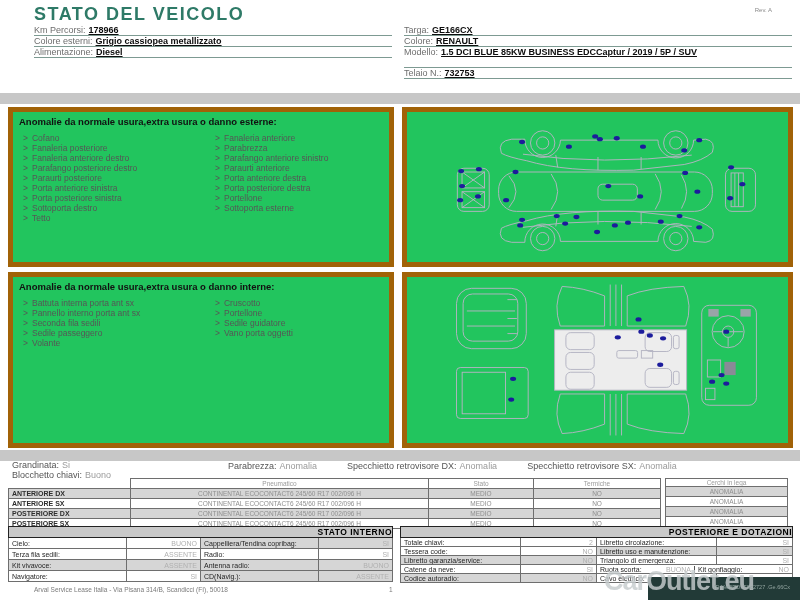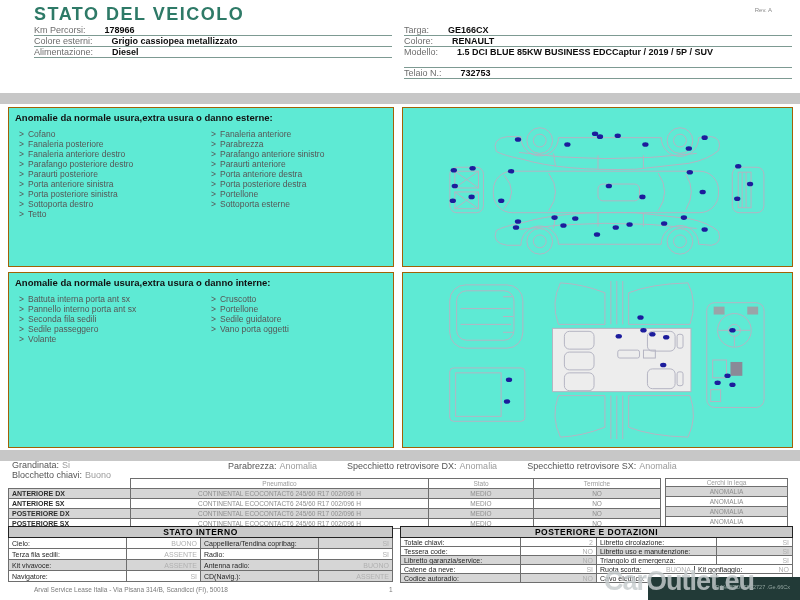--- a/index.html
+++ b/index.html
@@ -10,29 +10,29 @@
   
   .title { position:absolute; left:34px; top:4px; font-size:18px; font-weight:bold;
            color:#2e7a67; letter-spacing:1.5px; }
   .rev { position:absolute; right:28px; top:7px; font-size:6px; color:#8a8a8a; }
   .hfields { position:absolute; top:25px; }
   .hl { left:34px; width:358px; }
   .hr { left:404px; width:388px; }
   .frow { display:flex; align-items:baseline; border-bottom:1px solid #7d9a92; height:11px; overflow:hidden; }
   .frow.tall { height:21px; flex-wrap:wrap; }
   .flbl { font-size:9px; color:#6e6e6e; white-space:nowrap; }
-  .fval { font-size:9px; font-weight:bold; color:#0d0d0d; margin-left:19px; }
+  .fval { font-size:9px; font-weight:bold; color:#0d0d0d; margin-left:3px;text-decoration:underline; }
   .fval.mod { max-width:285px; line-height:10.5px; }
 
   .band { position:absolute; left:0; width:800px; background:#c7c7c7; }
   .band1 { top:93px; height:11px; }
   .band2 { top:450px; height:11px; }
 
   
-  .abox { position:absolute; background:#5eead4; border:1px solid #a16207; }
+  .abox { position:absolute; background:#22c55e; border:5px solid #a16207; }
   #extList { left:8px;  top:107px; width:386px; height:160px; }
   #intList { left:8px;  top:272px; width:386px; height:176px;padding-left:12px; }
   #extDiag { left:402px; top:107px; width:391px; height:160px; }
   #intDiag { left:402px; top:272px; width:391px; height:176px; }
   .btitle { position:absolute; left:6px; top:4px; font-size:9.5px; font-weight:bold; color:#111; }
   .lcol { position:absolute; top:21px; font-size:8.5px; color:#565656; }
   .c1 { left:10px; } .c2 { left:202px; }
   .li { display:flex; line-height:10px; white-space:nowrap; }
   .mk { margin-right:4px; }
   .abox svg { position:absolute; left:0; top:0; width:100%; height:100%; }
@@ -51,21 +51,21 @@
   #tyreMain { left:8px; top:478px; width:652px; }
   #cerchiTbl { left:665px; top:478px; width:123px; }
   #tyreMain td, #cerchiTbl td { height:10px; font-size:6.5px; padding:0 2px; }
   .thead { color:#9b9b9b; font-size:7.5px; text-align:center; height:8px !important; background:#fff; }
   .nob { border:none; background:#fff; }
   .pos { font-weight:bold; color:#2e2e2e; font-size:7px !important; padding-left:3px !important; }
   .cval { color:#8f8f8f; text-align:center; }
 
   #siTable { left:8px; top:526px; width:384px; border:1px solid #222; }
   #docTable { left:400px; top:526px; width:392px; border:1px solid #222; }
-  .ttlcell { background:#c9c9c9; color:#000; font-weight:bold; text-align:center;
+  .ttlcell { background:#c9c9c9; color:#000; font-weight:bold; text-align:right;
              font-size:8.5px; height:10px; border:1px solid #222; letter-spacing:.5px; }
   #siTable td.dl, #siTable td.dv { height:11px; }
   #docTable td.dl, #docTable td.dv, #docTable td.split { height:9px; }
   .dl { font-size:7px; color:#1f1f1f; padding:0 3px; }
   .dv { font-size:7px; color:#b0b0b0; text-align:right; padding:0 3px; }
   .split { padding:0; }
   .split-in { display:flex; align-items:center; height:100%; }
   .grp { flex:1; display:flex; justify-content:space-between; align-items:center; padding:0 3px; }
   .grp.g2 { border-left:1px solid #555; }
   .dl3 { font-size:7px; color:#1f1f1f; }

